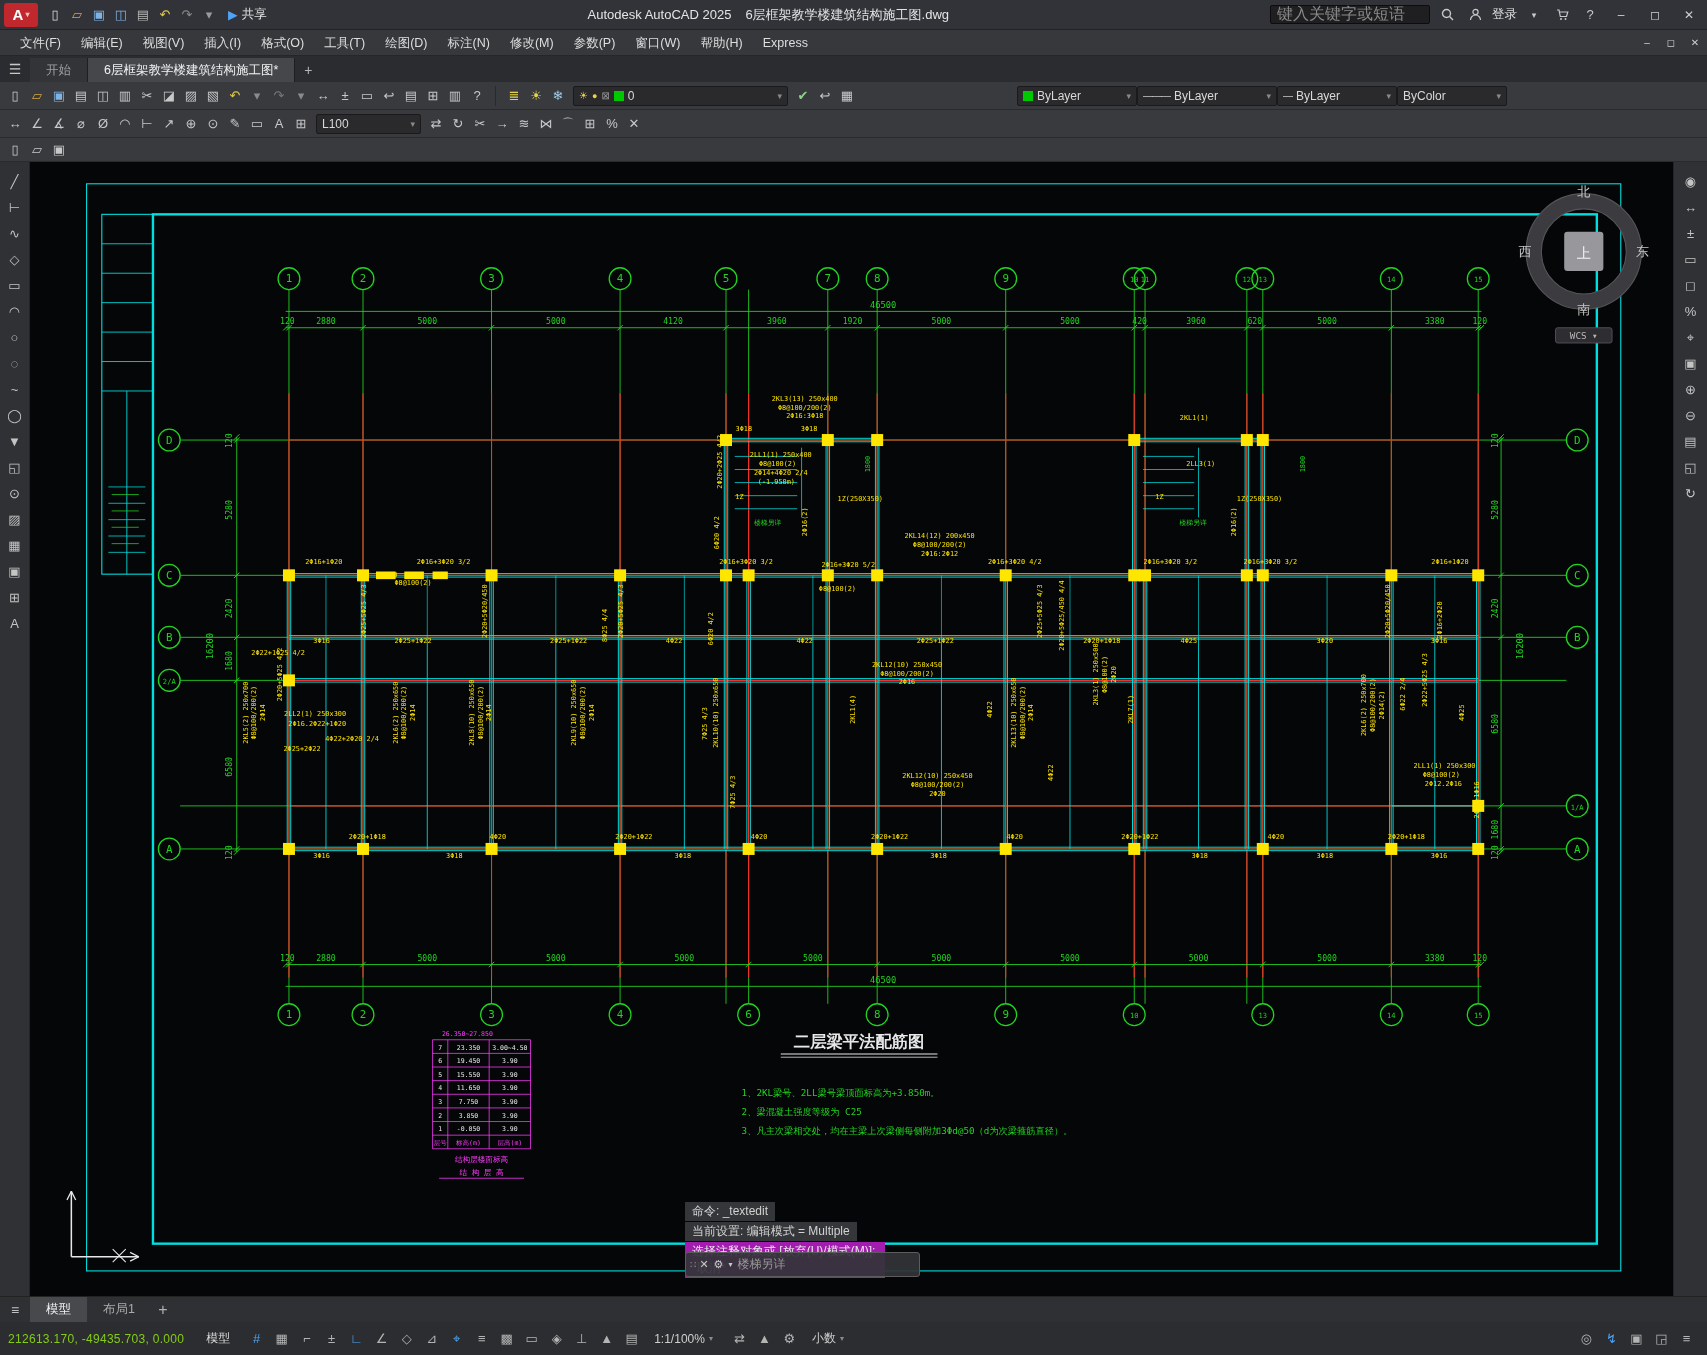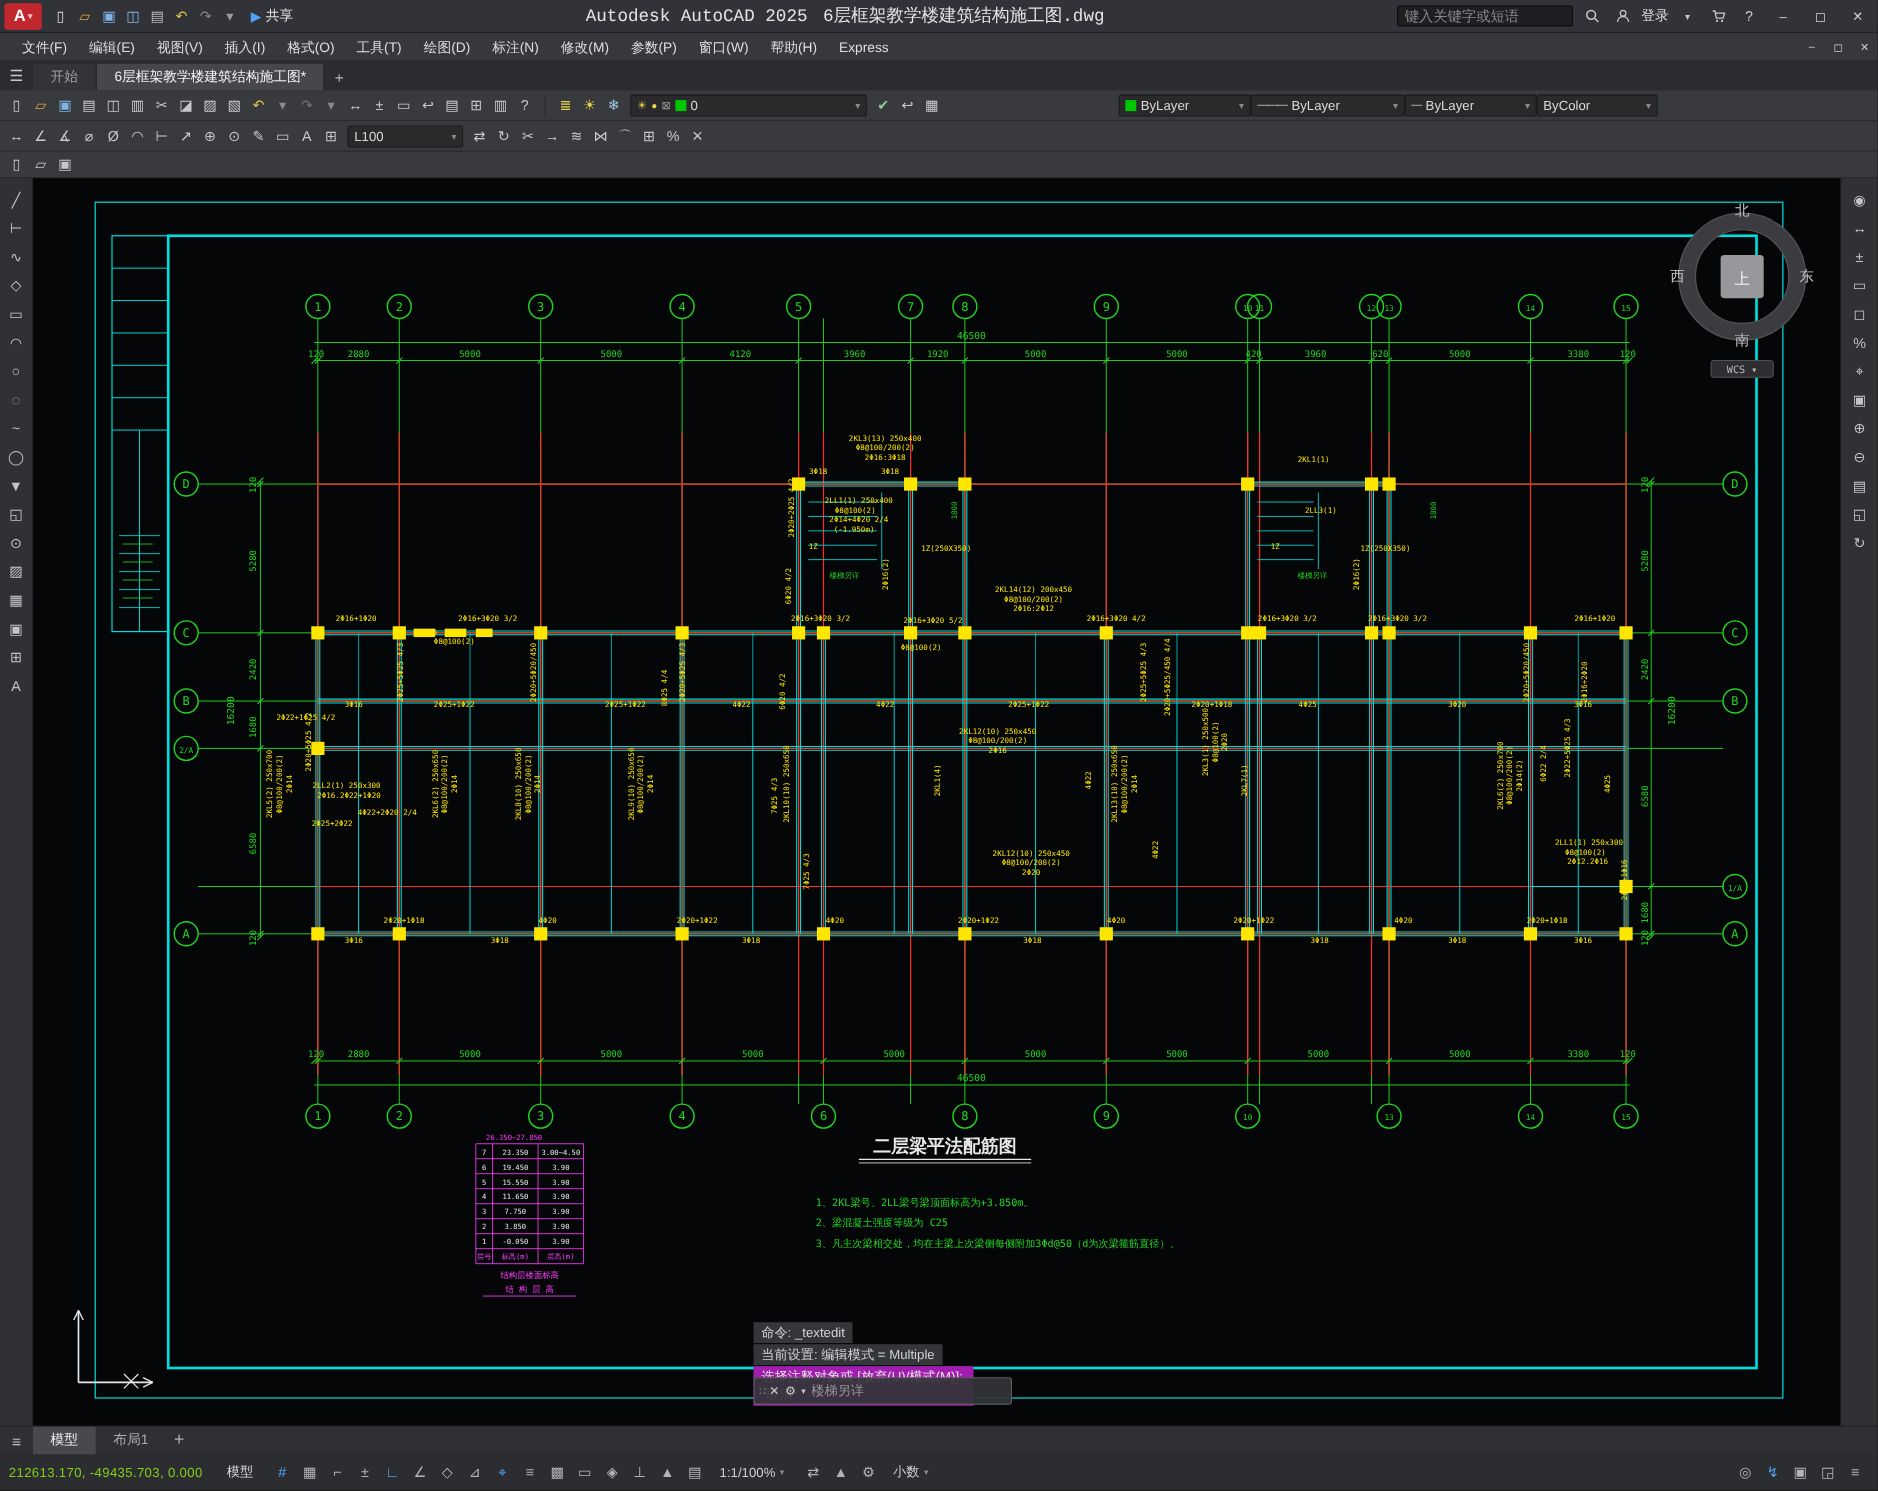--- a/index.html
+++ b/index.html
@@ -10,26 +10,26 @@
 
   
   .titlebar { height:30px; background:#313338; display:flex; align-items:center; border-bottom:1px solid #222; }
   .applogo { width:34px; height:24px; margin-left:4px; background:#c0282d; border-radius:3px;
              display:flex; align-items:center; justify-content:center; color:#fff; font-weight:bold; font-size:15px; }
   .applogo .dd { font-size:8px; margin-left:2px; color:#f4bdbd; }
   .qat { display:flex; align-items:center; margin-left:6px; }
   .ticon { width:22px; height:22px; display:inline-flex; align-items:center; justify-content:center;
            font-size:13px; color:#c8c8c8; }
   .share { display:flex; align-items:center; gap:4px; font-size:12.5px; color:#e0e0e0; margin-left:8px; }
-  .tb-title { flex:1; text-align:center; font-size:16px; color:#e4e4e4; white-space:nowrap; overflow:hidden;font-family:Liberation Mono, monospace; }
+  .tb-title { flex:1; text-align:center; font-size:13px; color:#e4e4e4; white-space:nowrap; overflow:hidden; }
   .tb-title .doc { margin-left:14px; }
   .tb-right { display:flex; align-items:center; gap:6px; margin-right:4px; }
   .searchbox { width:160px; height:19px; background:#1f1f21; border:1px solid #0d0d0d; border-radius:2px;
                display:flex; align-items:center; padding:0 6px; }
-  .searchbox .ph { font-size:13px; color:#8a8a8a; }
+  .searchbox .ph { font-size:16px; color:#8a8a8a; }
   .login { font-size:12.5px; color:#e0e0e0; }
   .winbtn { width:28px; height:24px; display:inline-flex; align-items:center; justify-content:center;
             font-size:12px; color:#cfcfcf; }
   .micon { display:inline-flex; align-items:center; justify-content:center; }
 
   
   .menubar { height:26px; background:#36383c; display:flex; align-items:center; border-bottom:1px solid #26262a; }
   .menubar-items { display:flex; align-items:center; padding-left:10px;justify-content:space-between; }
   .menu-item { padding:0 10px; font-size:12.5px; color:#dedede; height:26px; line-height:26px; }
   .menu-win { margin-left:auto; display:flex; }

